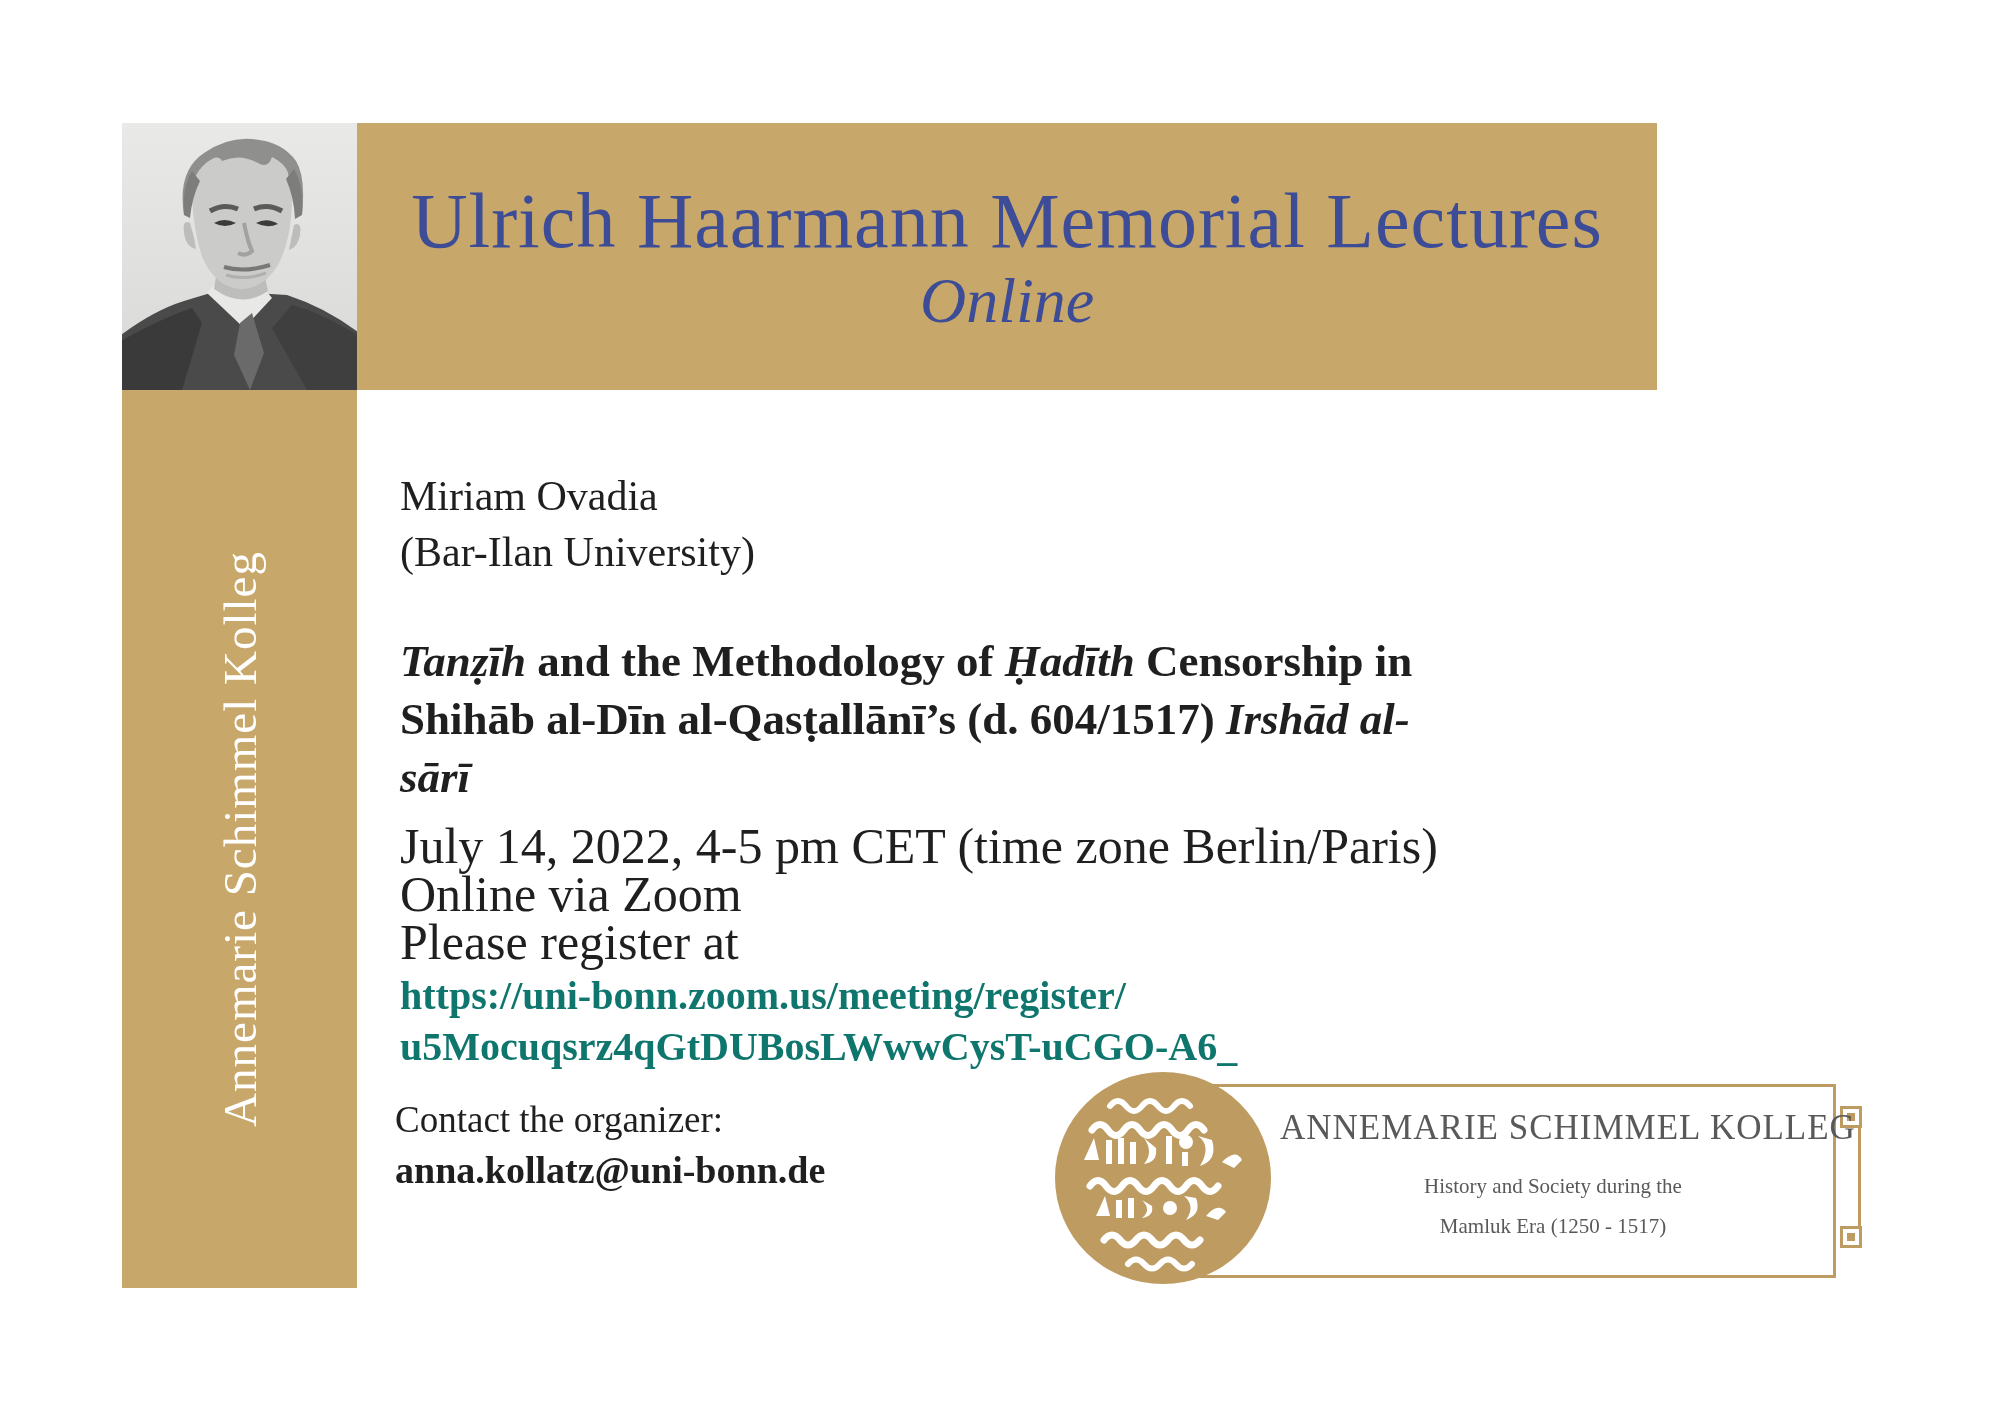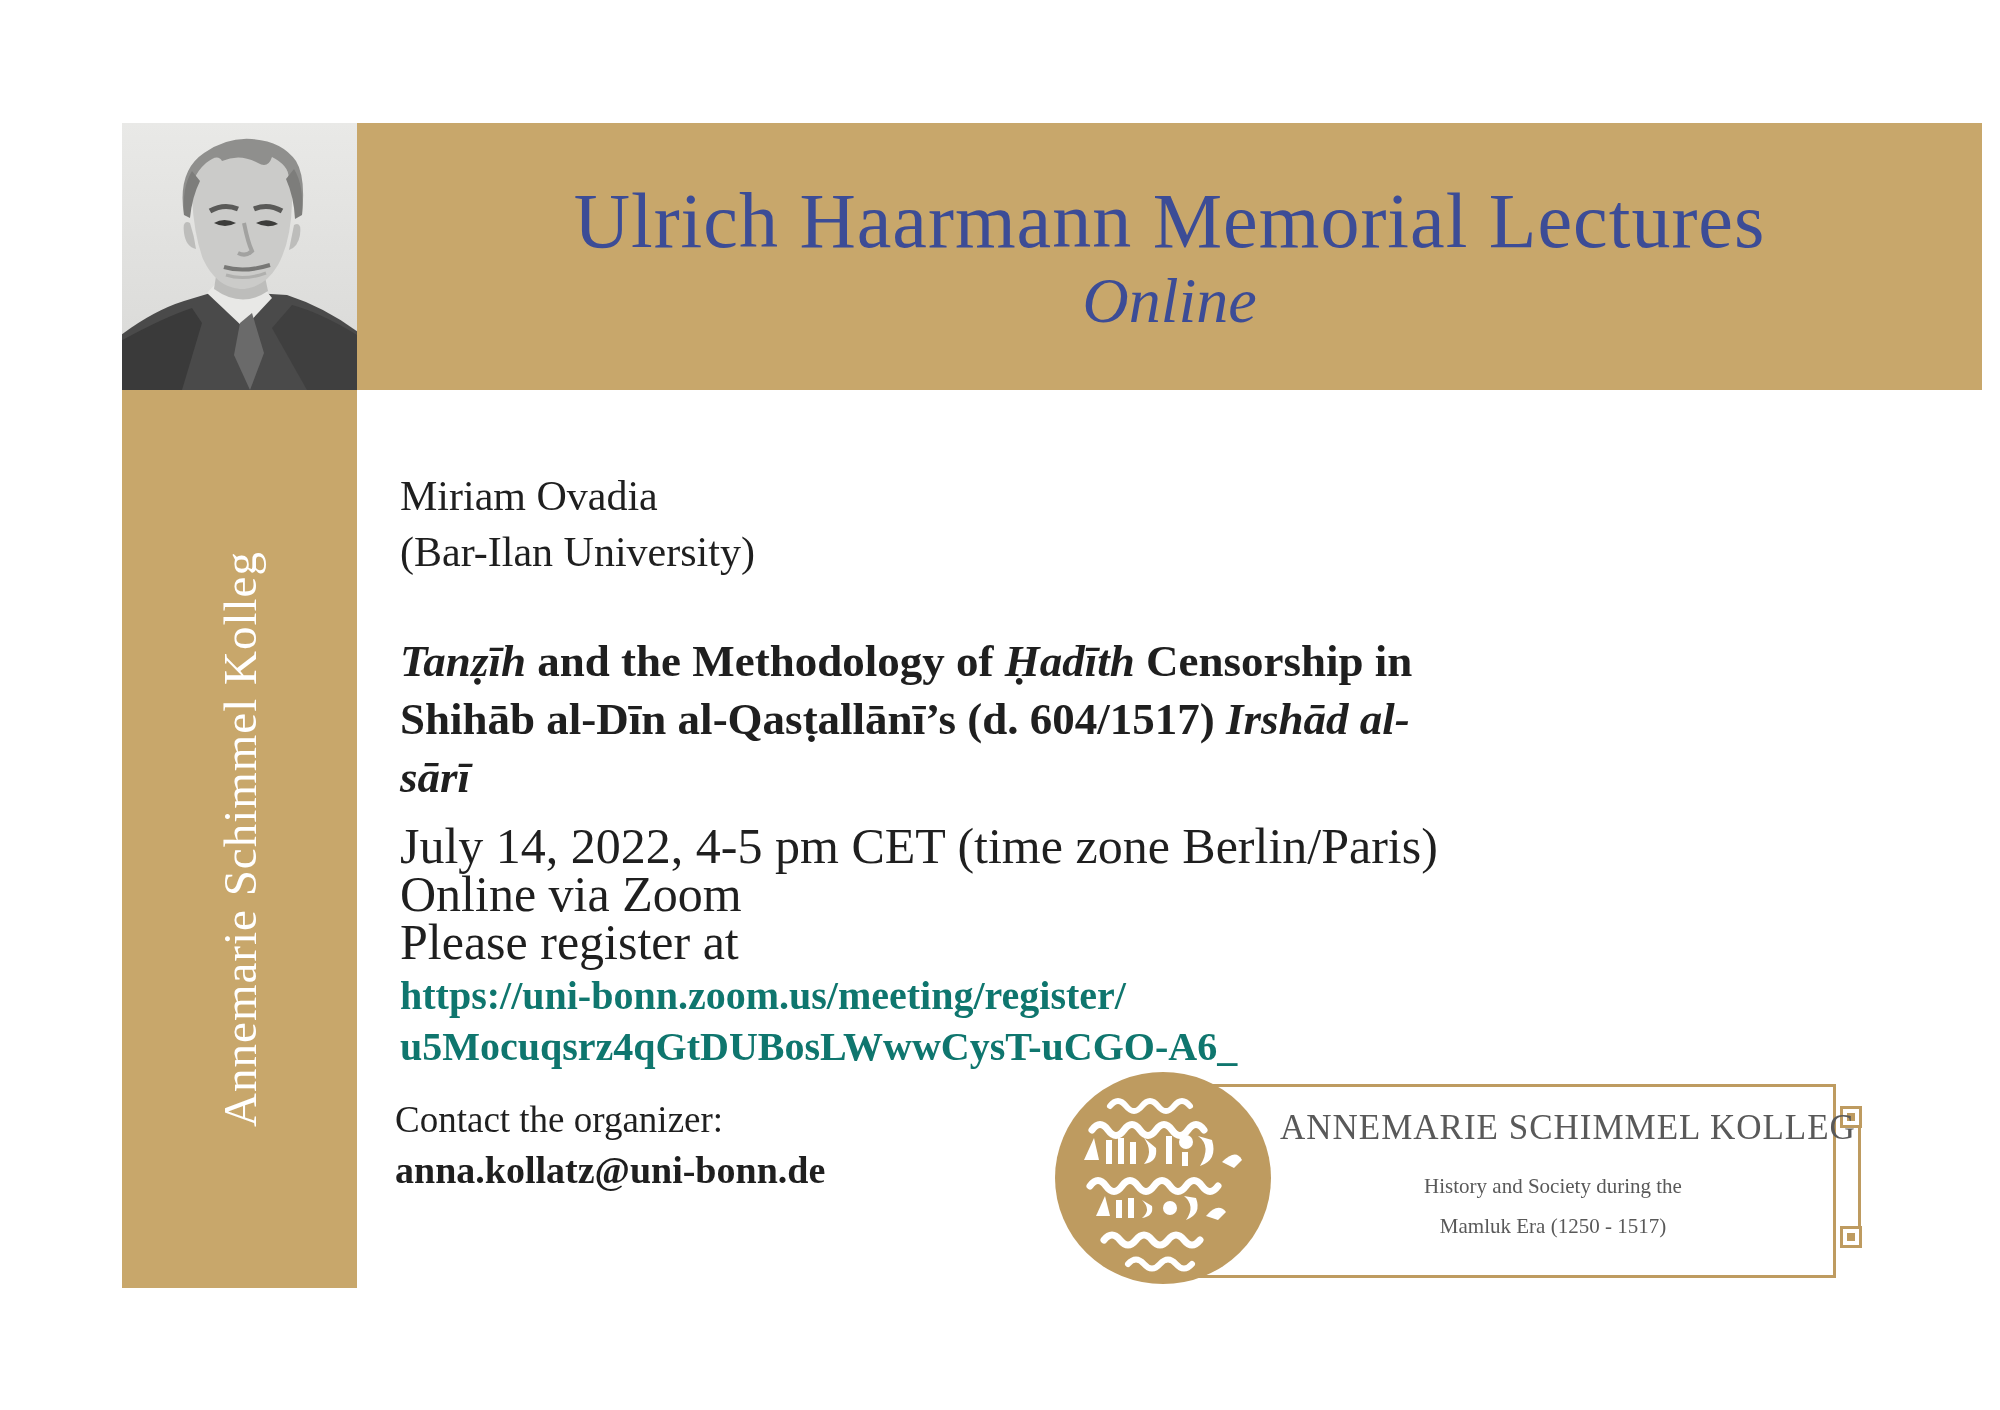--- a/index.html
+++ b/index.html
@@ -19,21 +19,21 @@
     left: 122px; top: 123px;
     width: 235px; height: 267px;
     overflow: hidden;
   }
   .photo svg { display: block; width: 100%; height: 100%; }
 
   
   .banner {
     position: absolute;
     left: 357px; top: 123px;
-    width: 1625px; height: 267px;
+    width: 1300px; height: 267px;
     background: #C8A76B;
     display: flex;
     flex-direction: column;
     align-items: center;
     justify-content: center;
     gap: 8px;
   }
   .banner-title {
     font-size: 78px;
     line-height: 1.05;

